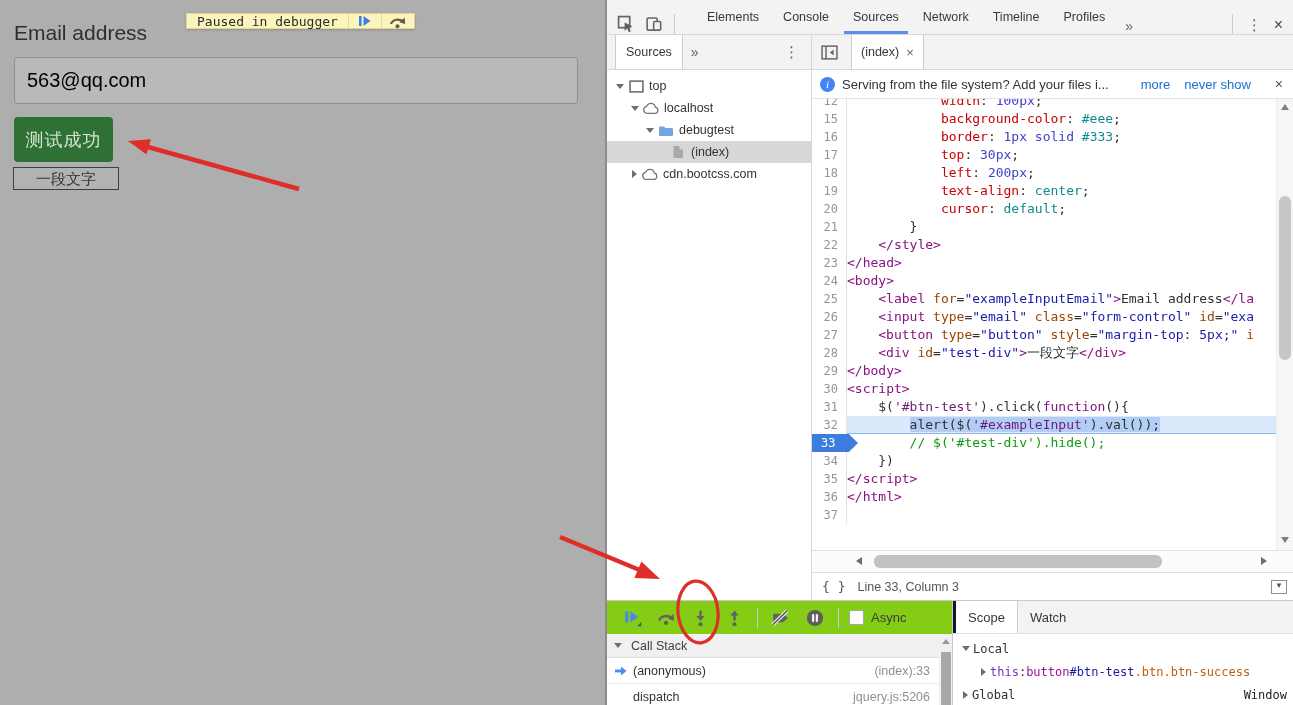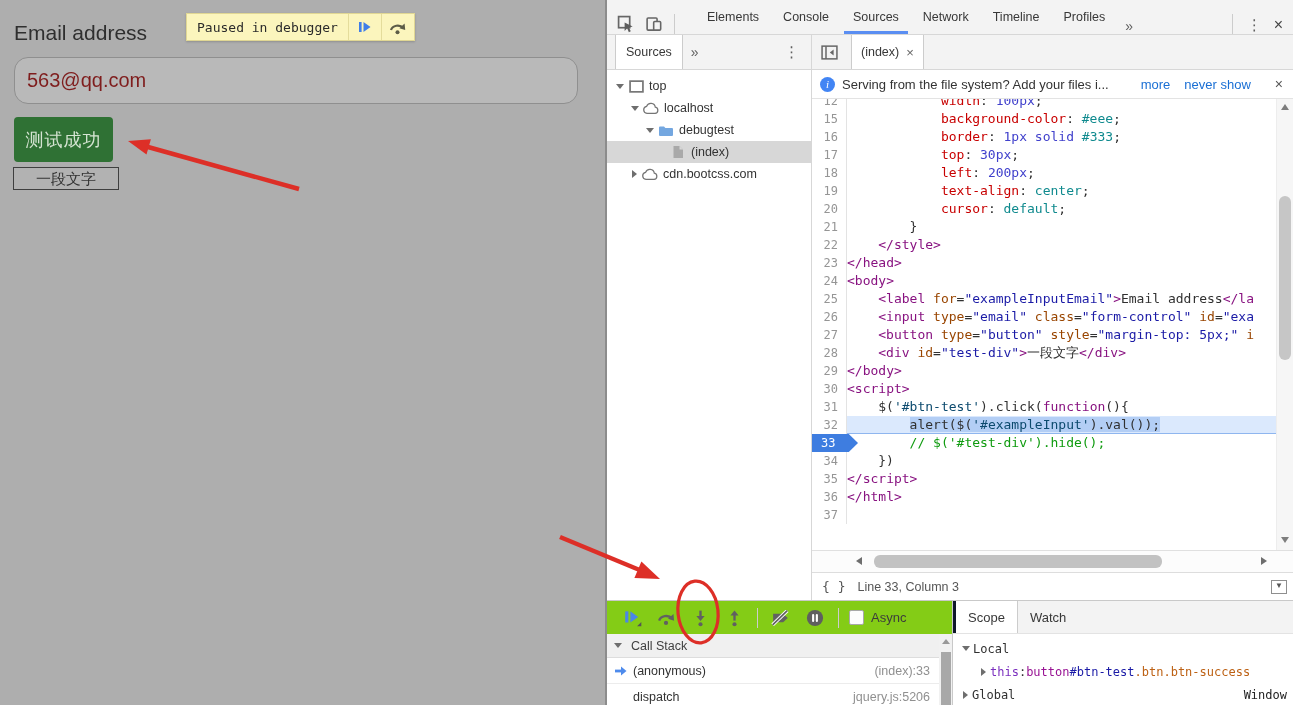--- a/index.html
+++ b/index.html
@@ -2,27 +2,27 @@
 <html><head>
 <meta charset="utf-8">
 <style>
   html,body{margin:0;padding:0;}
   body{width:1293px;height:705px;position:relative;overflow:hidden;background:#fff;
        font-family:"Liberation Sans",sans-serif;-webkit-font-smoothing:antialiased;}
   
   .page{position:absolute;left:0;top:0;width:605px;height:705px;background:#aeaeae;}
   .email-label{position:absolute;left:14px;top:21px;font-size:21px;color:#2f2f2f;}
   .email-input{position:absolute;left:14px;top:57px;width:564px;height:47px;box-sizing:border-box;
-      background:#b9b9b9;border:1px solid#8f8f8f;border-radius:14px;font-size:20px;color:#7f1d1d;
+      background:#b9b9b9;border:1px solid#8f8f8f;border-radius:4px;font-size:20px;color:#000000;
       padding:0 12px;outline:none;font-family:"Liberation Sans",sans-serif;}
   .test-button{position:absolute;left:14px;top:117px;width:99px;height:45px;background:#2f7134;
       border:none;border-radius:4px;color:#d5e4d2;font-size:18px;letter-spacing:1px;}
   .text-box{position:absolute;left:13px;top:167px;width:104px;height:21px;background:#b2b2b2;
       border:1px solid #3f3f3f;font-size:15px;color:#333;text-align:center;line-height:21px;}
-  .paused-banner{position:absolute;left:186px;top:13px;height:28px;display:flex;align-items:center;
+  .paused-banner{position:absolute;left:186px;top:13px;height:16px;display:flex;align-items:center;
       background:#fbf5bd;border:1px solid #e0d794;box-shadow:0 1px 2px rgba(0,0,0,.18);box-sizing:border-box;}
   .pb-text{padding:0 10px;font-family:"DejaVu Sans Mono",monospace;font-size:13px;color:#2b2b2b;white-space:nowrap;}
   .pb-sep{width:1px;align-self:stretch;background:#e4dc9b;}
   .pb-btn{width:32px;display:flex;justify-content:center;align-items:center;}
   
   .devtools{position:absolute;left:605px;top:0;width:686px;height:705px;background:#fff;
       border-left:2px solid #8c8c8c;font-size:12.5px;color:#383838;}
   .dt-toolbar{position:absolute;left:0;top:0;right:0;height:35px;background:#f3f3f3;
       border-bottom:1px solid #d7d7d7;display:flex;align-items:flex-end;box-sizing:border-box;}
   .tool-ic{width:22px;height:20px;display:flex;align-items:center;justify-content:center;margin:0 3px;}
@@ -66,21 +66,21 @@
   .gl{height:18px;line-height:18px;text-align:right;padding-right:8px;color:#959595;
       font-family:"DejaVu Sans Mono",monospace;font-size:12px;box-sizing:border-box;background:#fff;border-right:1px solid #e3e3e3;}
   .gl.active{background:#3e7de0;color:#ffffff;width:46px;text-align:left;padding-left:9px;border-right:none;position:relative;z-index:3;
       clip-path:polygon(0 0,80% 0,100% 50%,80% 100%,0 100%);}
   .code-lines{position:absolute;left:35px;top:-7px;right:17px;overflow:hidden;}
   .cl{height:18px;line-height:18px;white-space:pre;font-family:"DejaVu Sans Mono",monospace;font-size:13px;color:#303030;}
   .cl .ind{display:inline-block;height:1px;}
   .cl.active{background:#dbe9fd;border-bottom:1px solid #8fb6ef;box-sizing:border-box;}
   .cl.active .sel{background:#b3cef5;}
   .tk-p{color:#c80000}.tk-n{color:#4040cc}.tk-k{color:#0f8a8e}.tk-t{color:#881280}
-  .tk-a{color:#994500}.tk-v{color:#1a1aa6}.tk-s{color:#0c4a6e}.tk-kw{color:#881280}
+  .tk-a{color:#994500}.tk-v{color:#1a1aa6}.tk-s{color:#701a75}.tk-kw{color:#881280}
   .tk-c{color:#0f9b0f}.tk-d{color:#303030}
   .vscroll{position:absolute;right:0;top:0;width:17px;height:100%;background:#f6f6f6;border-left:1px solid #ededed;box-sizing:border-box;}
   .vs-up{position:absolute;top:5px;left:4px;width:0;height:0;border-left:4.5px solid transparent;border-right:4.5px solid transparent;border-bottom:6px solid #7d7d7d;}
   .vs-dn{position:absolute;bottom:7px;left:4px;width:0;height:0;border-left:4.5px solid transparent;border-right:4.5px solid transparent;border-top:6px solid #7d7d7d;}
   .vs-thumb{position:absolute;top:97px;left:2px;width:12px;height:164px;background:#c6c6c6;border-radius:6px;}
   .hscroll{position:relative;height:22px;background:#fcfcfc;border-top:1px solid #e0e0e0;box-sizing:border-box;}
   .hs-left{position:absolute;left:44px;top:6px;width:0;height:0;border-top:4.5px solid transparent;border-bottom:4.5px solid transparent;border-right:6px solid #6e6e6e;}
   .hs-right{position:absolute;right:26px;top:6px;width:0;height:0;border-top:4.5px solid transparent;border-bottom:4.5px solid transparent;border-left:6px solid #6e6e6e;}
   .hs-thumb{position:absolute;left:62px;top:4px;width:288px;height:13px;background:#c2c2c2;border-radius:6px;}
   .statusbar{height:28px;background:#fff;border-top:1px solid #ddd;display:flex;align-items:center;box-sizing:border-box;color:#565656;}

